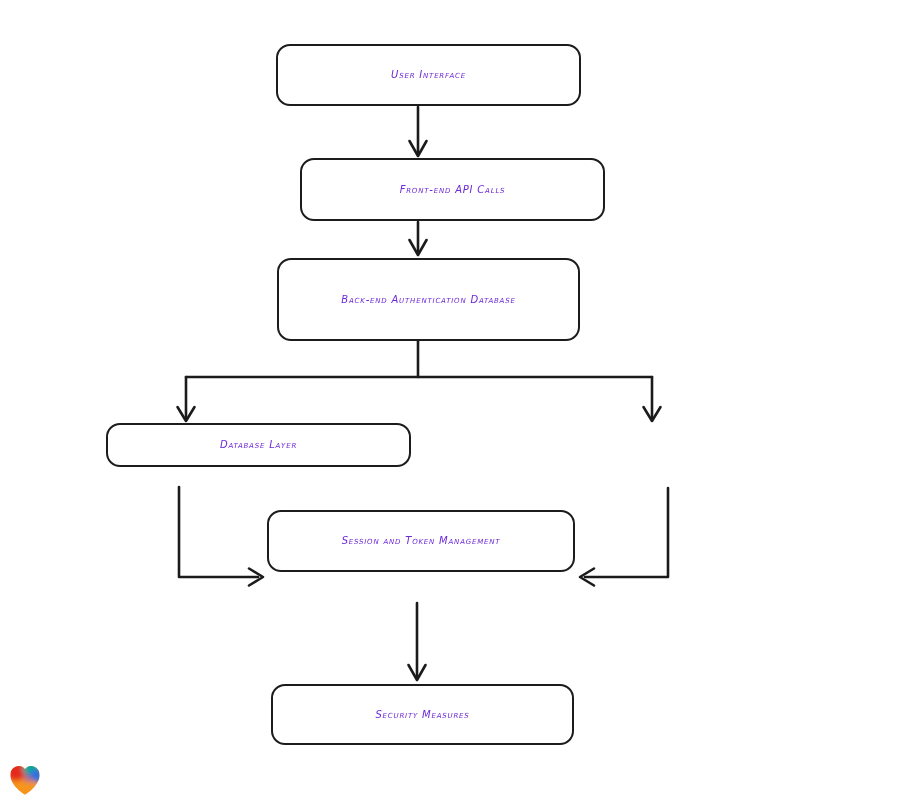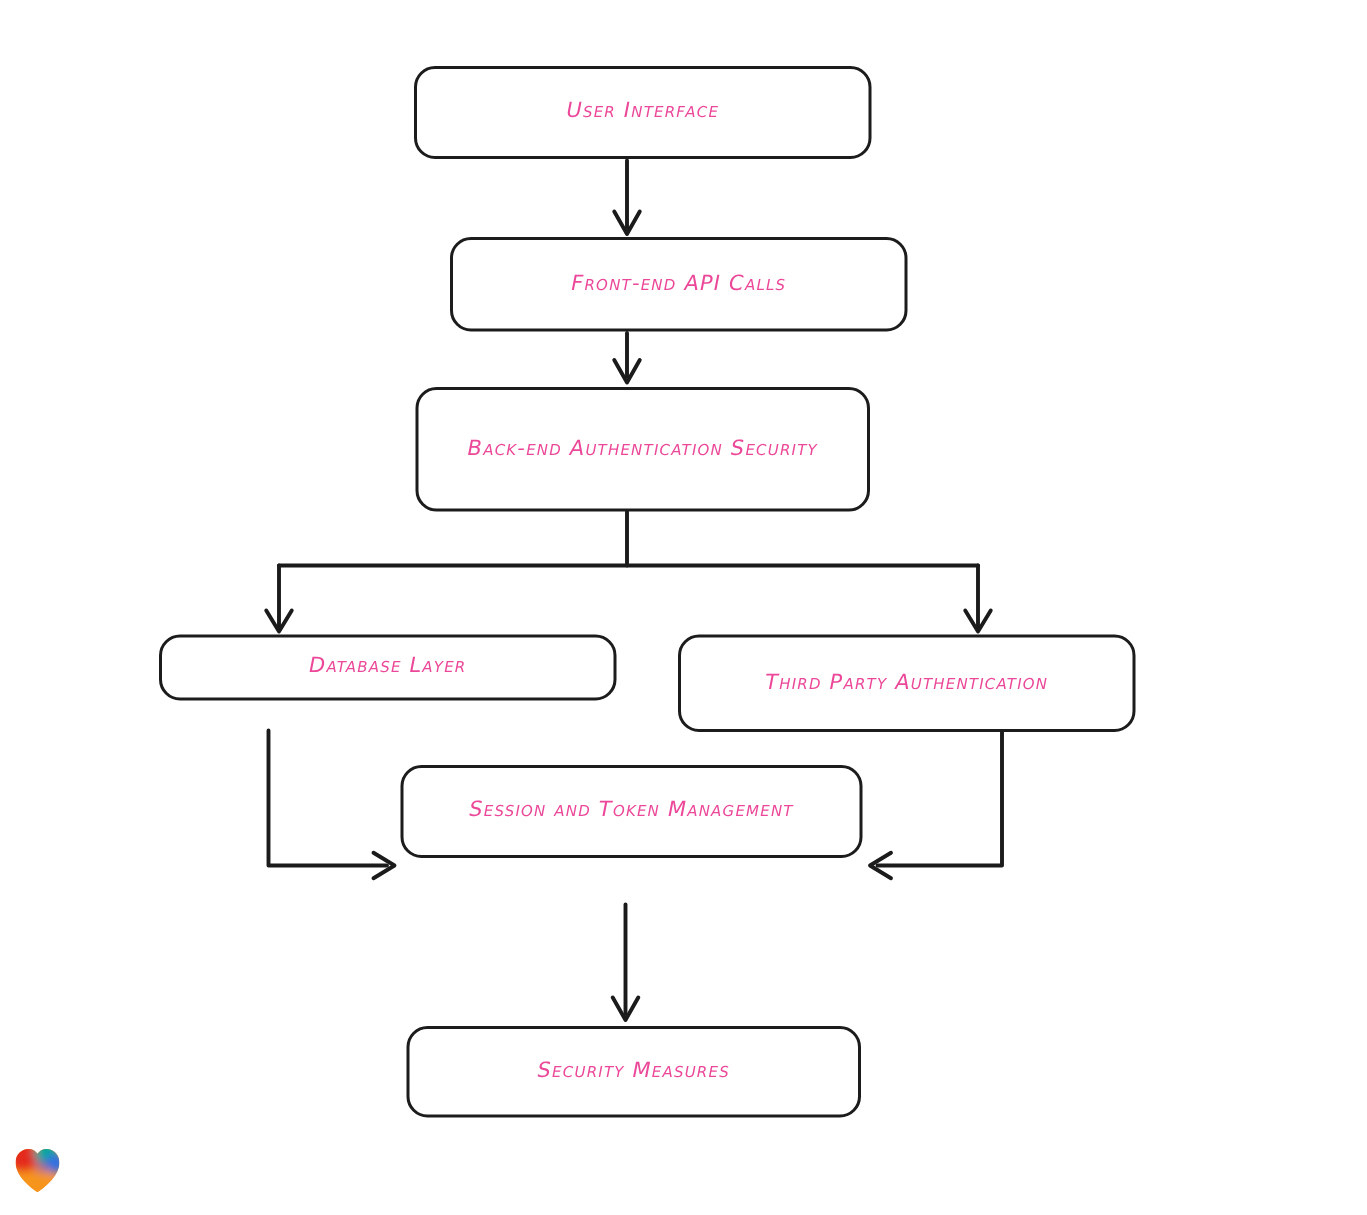--- a/index.html
+++ b/index.html
@@ -35,26 +35,26 @@
     background: #ffffff;
     border: 2.6px solid #1c1c1c;
     border-radius: 14px;
     display: flex;
     align-items: center;
     justify-content: center;
     text-align: center;
     box-sizing: border-box;
   }
   .node .label {
-    font-size: 14px;
+    font-size: 10px;
     font-style: italic;
     font-variant: small-caps;
     letter-spacing: 0.8px;
     line-height: 1.4;
-    color: #ec4899;
+    color: #6d28d9;
     padding: 0 18px;
   }
   .n1 { left: 276px; top: 44px;  width: 305px; height: 62px; }
   .n2 { left: 276px; top: 158px; width: 305px; height: 63px; margin-left: 24px; }
   .n3 { left: 277px; top: 258px; width: 303px; height: 83px; }
   .n4 { left: 66px;  top: 423px; width: 305px; height: 44px; margin-left: 40px; }
   .n5 { left: 452px; top: 423px; width: 305px; height: 65px; }
   .n6 { left: 267px; top: 510px; width: 308px; height: 62px; }
   .n7 { left: 271px; top: 684px; width: 303px; height: 61px; }
   .logo-heart {
@@ -110,30 +110,27 @@
 
   <div class="node n1">
     <span class="label">User Interface</span>
   </div>
 
   <div class="node n2">
     <span class="label">Front-end API Calls</span>
   </div>
 
   <div class="node n3">
-    <span class="label">Back-end Authentication Security</span>
+    <span class="label">Back-end Authentication Database</span>
   </div>
 
   <div class="node n4">
     <span class="label">Database Layer</span>
   </div>
 
-  <div class="node n5">
-    <span class="label">Third Party Authentication</span>
-  </div>
 
   <div class="node n6">
     <span class="label">Session and Token Management</span>
   </div>
 
   <div class="node n7">
     <span class="label">Security Measures</span>
   </div>
 
   <div class="logo-heart">

